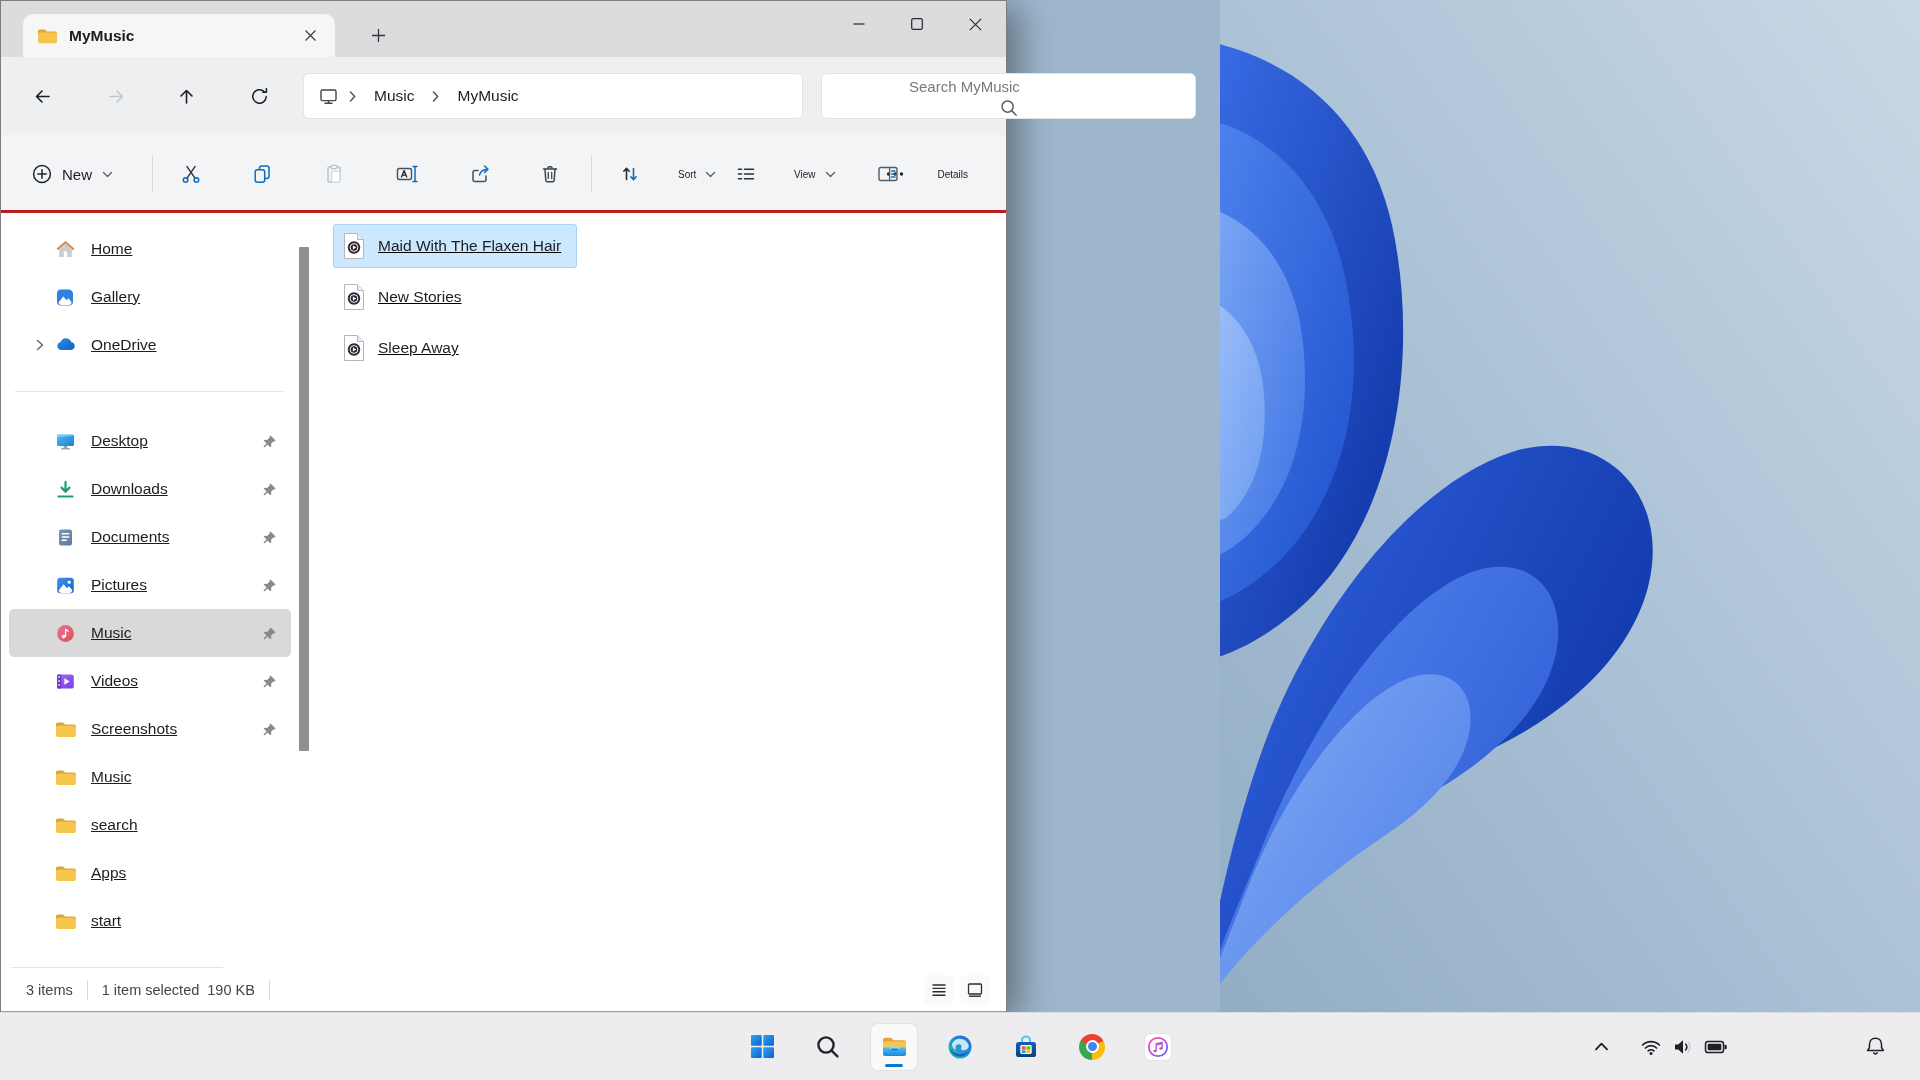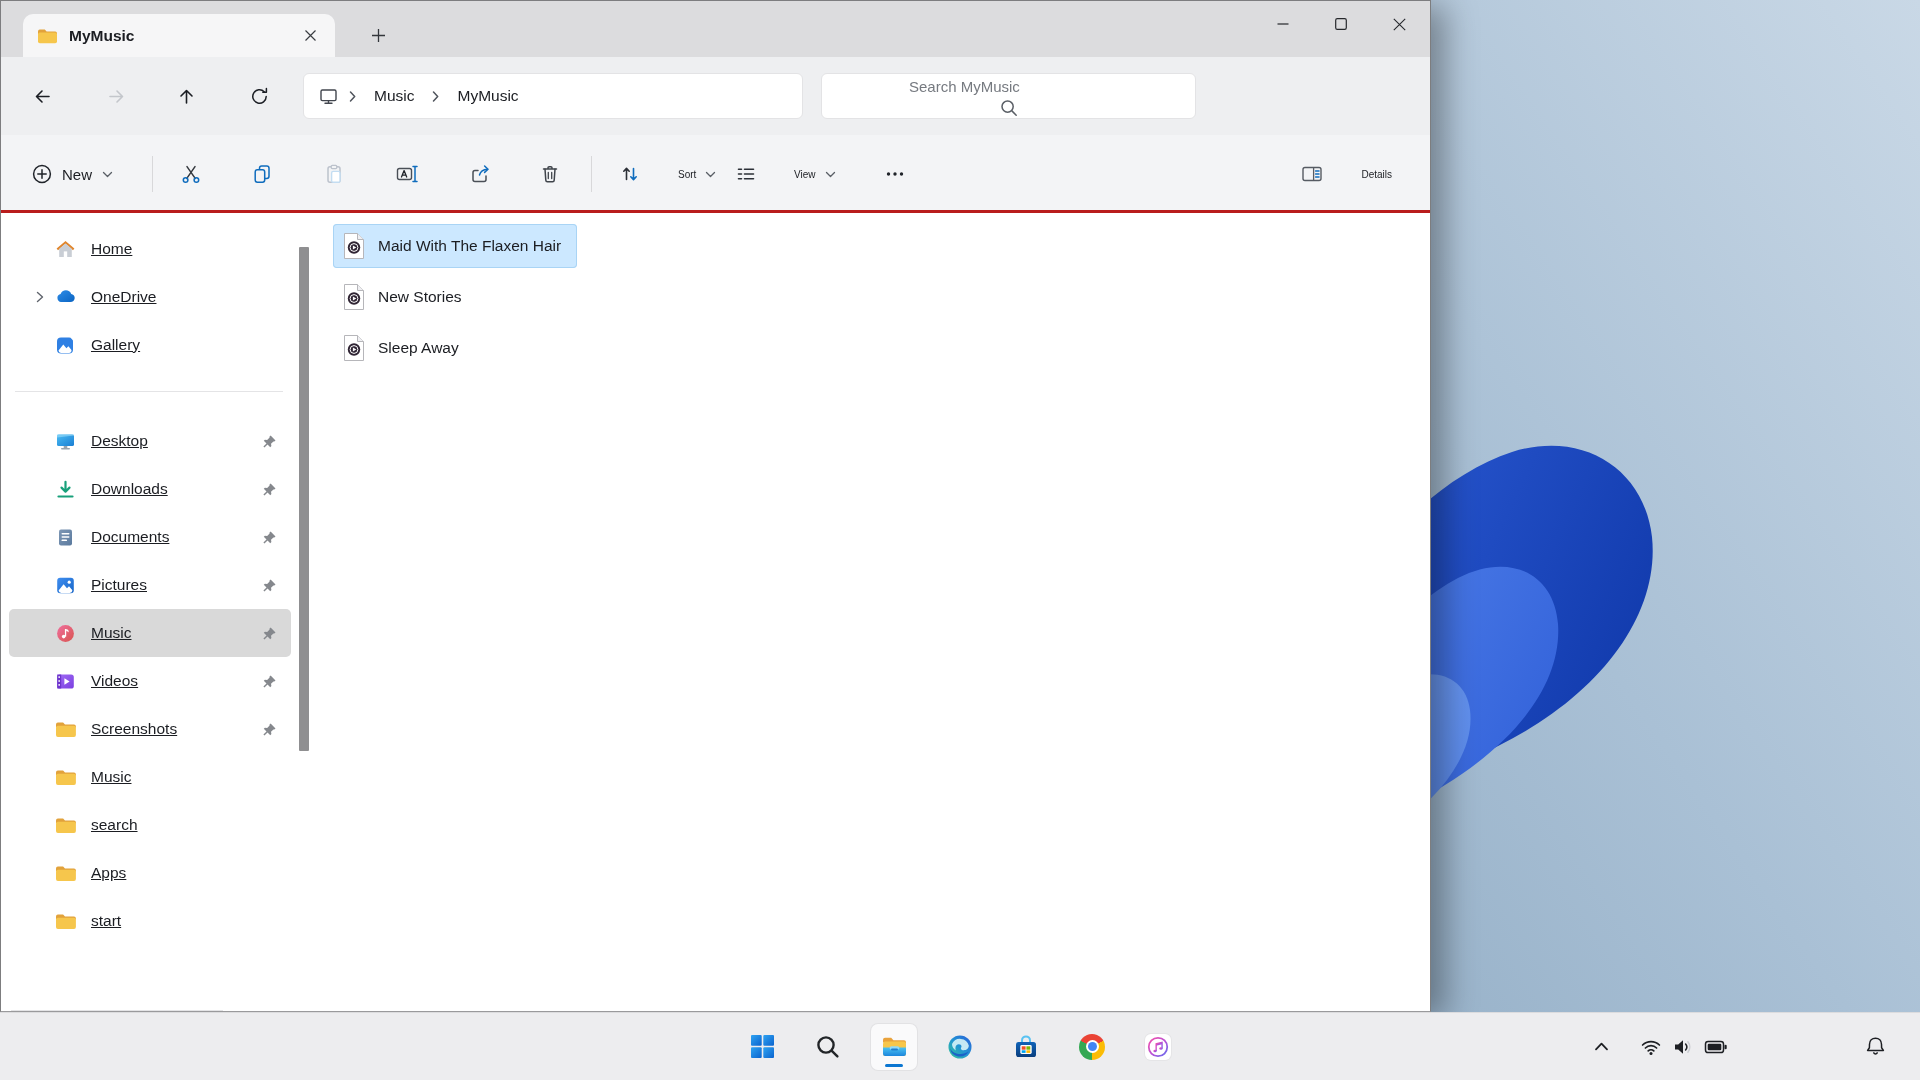--- a/index.html
+++ b/index.html
@@ -16,21 +16,21 @@
   .task-btn{width:46px;height:46px;border-radius:7px;display:flex;align-items:center;justify-content:center;position:relative;}
   .task-btn.active{background:#fafafb;box-shadow:0 0 0 1px #e2e2e4;}
   .task-btn.active .indicator{position:absolute;bottom:3px;left:50%;transform:translateX(-50%);width:18px;height:3px;border-radius:2px;background:#0b76d1;}
   .chrome-disc{width:26px;height:26px;border-radius:50%;background:conic-gradient(from 300deg,#ea4335 0 120deg,#fbbc05 120deg 240deg,#34a853 240deg 360deg);display:flex;align-items:center;justify-content:center;}
   .chrome-white{width:13px;height:13px;border-radius:50%;background:#fff;display:flex;align-items:center;justify-content:center;}
   .chrome-blue{width:9px;height:9px;border-radius:50%;background:#4285f4;}
   .itunes-tile{width:26px;height:26px;border-radius:6px;background:#fff;box-shadow:0 0 0 1px #e5e5e7;display:flex;align-items:center;justify-content:center;}
   .tray-btn{position:absolute;top:50%;transform:translateY(-50%);height:40px;border-radius:6px;display:flex;align-items:center;justify-content:center;gap:10px;padding:0 6px;}
 
   
-  .window{position:absolute;left:0;top:0;width:1431px;height:1012px;background:#fff;border:1px solid #7d7d7f;border-bottom-color:#9a9a9c;box-shadow:14px 6px 30px rgba(0,0,0,.35);display:flex;flex-direction:column;}
+  .window{position:absolute;left:0;top:0;width:1007px;height:1012px;background:#fff;border:1px solid #7d7d7f;border-bottom-color:#9a9a9c;box-shadow:14px 6px 30px rgba(0,0,0,.35);display:flex;flex-direction:column;}
 
   
   .tabstrip{position:relative;height:56px;background:#dcdcde;flex:0 0 auto;}
   .tab{position:absolute;left:22px;bottom:0;width:312px;height:43px;background:#f6f6f7;border-radius:10px 10px 0 0;display:flex;align-items:center;padding:0 10px 0 14px;}
   .tab-title{flex:1;font-size:15.5px;font-weight:700;color:#1b1d22;margin-left:12px;white-space:nowrap;overflow:hidden;}
   .tab-close{width:30px;height:26px;border-radius:5px;display:flex;align-items:center;justify-content:center;}
   .newtab-btn{position:absolute;left:360px;bottom:7px;width:34px;height:30px;border-radius:6px;display:flex;align-items:center;justify-content:center;}
   .win-controls{position:absolute;right:2px;top:0;height:46px;display:flex;}
   .win-btn{width:58px;height:46px;display:flex;align-items:center;justify-content:center;}
 
@@ -60,21 +60,21 @@
   .side-item.selected{background:#d9d9d9;}
   .side-chev{width:26px;display:flex;align-items:center;justify-content:center;flex:0 0 auto;}
   .side-ico{width:24px;height:24px;display:flex;align-items:center;justify-content:center;flex:0 0 auto;margin-right:14px;}
   .side-label{flex:1;font-size:15.5px;color:#1b1d22;white-space:nowrap;overflow:hidden;text-decoration:underline;}
   .side-pin{width:24px;display:flex;align-items:center;justify-content:center;flex:0 0 auto;margin-right:4px;}
   .side-div{height:1px;background:#e4e4e6;margin:22px 14px 25px 14px;}
   .side-bottom-div{position:absolute;bottom:0;left:10px;width:212px;height:1px;background:#e4e4e6;}
   .side-scroll{position:absolute;right:-14px;top:0;bottom:0;width:13px;}
   .side-thumb{position:absolute;top:34px;left:1px;width:10px;height:504px;background:#8f8f91;border-radius:1px;}
 
-  .content{flex:1;padding:11px 16px 0 36px;}
+  .content{flex:1;padding:11px 16px 0 36px;text-decoration:underline;}
   .file-row{display:inline-flex;align-items:center;height:44px;padding:0 16px 0 10px;border-radius:4px;margin-bottom:7px;gap:13px;}
   .file-row{display:flex;width:fit-content;}
   .file-row.selected{background:#cce8ff;box-shadow:0 0 0 1px #a9d4f5 inset;}
   .file-name{font-size:15.5px;color:#1b1d22;white-space:nowrap;}
 
   
   .statusbar{height:43px;flex:0 0 auto;display:flex;align-items:center;padding-left:25px;position:relative;background:#fff;}
   .status-text{font-size:14.5px;color:#41454f;}
   .status-vsep{width:1px;height:20px;background:#d9d9db;margin:0 14px;}
   .status-gap{width:8px;}
@@ -329,50 +329,50 @@
               <path d="M10.5,2 L19.4,9.6 L18,11.2 L10.5,4.8 L3,11.2 L1.6,9.6 Z" fill="#e0862e"></path>
               <path d="M4.2,9.8 V18 H16.8 V9.8 L10.5,4.6 Z" fill="#c9ced5"></path>
               <rect x="8.8" y="12.4" width="3.4" height="5.6" fill="#fff"></rect>
             </svg>
           </span>
           <span class="side-label">Home</span>
           <span class="side-pin"></span>
         </div>
 
         <div class="side-item">
+          <span class="side-chev"></span>
+          <span class="side-ico">
+            <svg width="21" height="21" viewBox="0 0 21 21">
+              <rect x="2" y="2.5" width="16" height="16" rx="4" fill="#2f80e3"></rect>
+              <path d="M15.5,2.7 l2.5,2.5 v-2 a1.6,1.6 0 0 0 -1.6,-1.6 Z" fill="#fff" opacity=".9"></path>
+              <path d="M3.5,15.5 L8.3,9.6 L11.4,13.2 L13.4,11.2 L16.5,15 a2.8,2.8 0 0 1 -2.5,3 H6 a2.9,2.9 0 0 1 -2.5,-2.5 Z" fill="#fff"></path>
+            </svg>
+          </span>
+          <span class="side-label">Gallery</span>
+          <span class="side-pin"></span>
+        </div>
+
+        <div class="side-item">
           <span class="side-chev">
             <svg width="16" height="16" viewBox="0 0 16 16">
                 <path d="M5.5,3.5 l5,4.5 -5,4.5" stroke="#5f646c" stroke-width="1.4" fill="none" stroke-linecap="round" stroke-linejoin="round"></path>
               </svg>
           </span>
           <span class="side-ico">
             <svg width="22" height="22" viewBox="0 0 22 22">
               <defs>
                   <linearGradient id="gCloud" x1="0" y1="0" x2="1" y2="1">
                     <stop offset="0" stop-color="#2f8de8"></stop>
                     <stop offset="1" stop-color="#0a64c2"></stop>
                   </linearGradient>
                 </defs>
               <path d="M7,16 h9.4 c2.4,0 4.3,-1.8 4.3,-4.1 0,-2 -1.5,-3.7 -3.5,-4 C16.4,5.5 14.3,4.2 11.9,4.2 9.4,4.2 7.3,5.8 6.6,8 4.8,8.3 3.4,9.8 3.4,11.7 3.4,14.1 5,16 7,16 Z" fill="url(#gCloud)"></path>
             </svg>
           </span>
           <span class="side-label">OneDrive</span>
-          <span class="side-pin"></span>
-        </div>
-
-        <div class="side-item">
-          <span class="side-chev"></span>
-          <span class="side-ico">
-            <svg width="21" height="21" viewBox="0 0 21 21">
-              <rect x="2" y="2.5" width="16" height="16" rx="4" fill="#2f80e3"></rect>
-              <path d="M15.5,2.7 l2.5,2.5 v-2 a1.6,1.6 0 0 0 -1.6,-1.6 Z" fill="#fff" opacity=".9"></path>
-              <path d="M3.5,15.5 L8.3,9.6 L11.4,13.2 L13.4,11.2 L16.5,15 a2.8,2.8 0 0 1 -2.5,3 H6 a2.9,2.9 0 0 1 -2.5,-2.5 Z" fill="#fff"></path>
-            </svg>
-          </span>
-          <span class="side-label">Gallery</span>
           <span class="side-pin"></span>
         </div>
 
         <div class="side-div"></div>
 
         <div class="side-item">
           <span class="side-chev"></span>
           <span class="side-ico">
             <svg width="21" height="21" viewBox="0 0 21 21">
               <defs>
@@ -605,20 +605,41 @@
             <path d="M14.5,1.5 v6 h6" fill="#efeff2" stroke="#b6b6ba"></path>
             <circle cx="11" cy="15.5" r="6.2" fill="#2f2433"></circle>
             <circle cx="11" cy="15.5" r="3.9" fill="none" stroke="#fff" stroke-width="1"></circle>
             <path d="M9.9,13.6 l3.4,1.9 -3.4,1.9 Z" fill="#fff"></path>
           </svg>
           <span class="file-name">Sleep Away</span>
         </div>
       </div>
     </div>
 
+    <div class="statusbar">
+      <span class="status-text">3 items</span>
+      <div class="status-vsep"></div>
+      <span class="status-text">1 item selected</span>
+      <span class="status-gap"></span>
+      <span class="status-text">190 KB</span>
+      <div class="status-vsep"></div>
+      <div class="status-views">
+        <span class="status-view-btn">
+          <svg width="18" height="18" viewBox="0 0 18 18">
+              <path d="M2.5,4 h13 M2.5,7.4 h13 M2.5,10.8 h13 M2.5,14.2 h13" stroke="#2b2d31" stroke-width="1.4"></path>
+            </svg>
+        </span>
+        <span class="status-view-btn">
+          <svg width="18" height="18" viewBox="0 0 18 18">
+              <rect x="2.5" y="3" width="13" height="10" rx="1" fill="none" stroke="#2b2d31" stroke-width="1.3"></rect>
+              <path d="M3,15.2 h12" stroke="#2b2d31" stroke-width="1.4"></path>
+            </svg>
+        </span>
+      </div>
+    </div>
   </div>
 
   <div class="taskbar">
     <div class="task-center">
       <span class="task-btn">
         <svg width="25" height="25" viewBox="0 0 25 25">
           <defs>
               <linearGradient id="gWin" x1="0" y1="0" x2="1" y2="1">
                 <stop offset="0" stop-color="#2ea3f2"></stop>
                 <stop offset="1" stop-color="#0b63ce"></stop>

